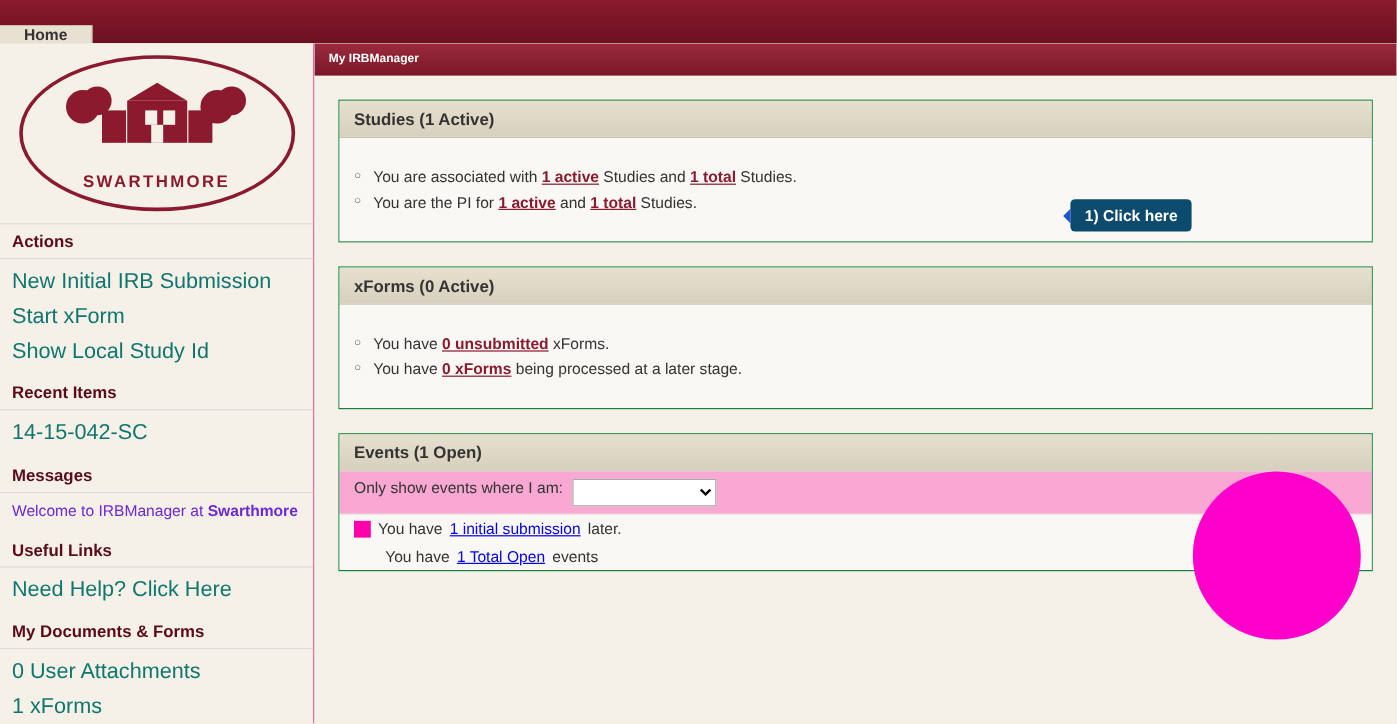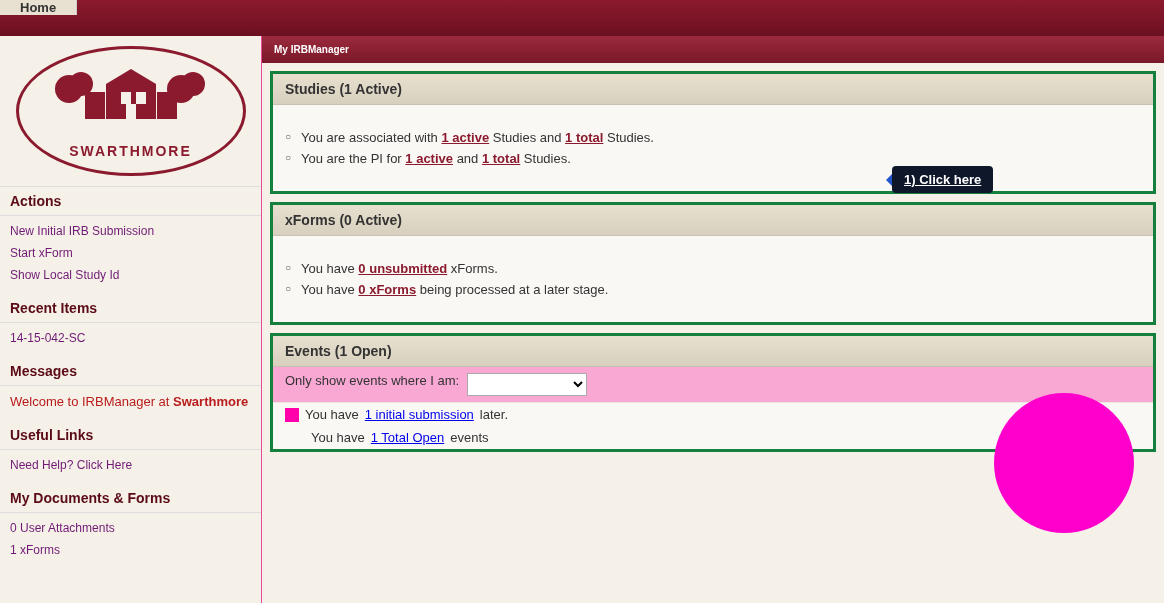--- a/index.html
+++ b/index.html
@@ -3,21 +3,21 @@
   <meta charset="utf-8">
   <style>
     * { margin: 0; padding: 0; box-sizing: border-box; }
     body { font-family: Arial, sans-serif; font-size: 13px; background: #f0ebe0; width: 1164px; height: 603px; overflow: hidden; display: flex; flex-direction: column; }
 
     
     .top-nav {
       background: linear-gradient(to bottom, #8b1a2e, #6b1020);
       height: 36px;
       display: flex;
-      align-items: flex-start;
+      align-items: flex-end;
     }
     .nav-tab {
       background: #e8e0d0;
       color: #333;
       padding: 0 20px;
       display: flex;
       align-items: center;
       font-size: 13px;
       font-weight: bold;
       border-right: 1px solid #ccc;
@@ -77,36 +77,36 @@
     .logo-text {
       font-size: 14px;
       font-weight: bold;
       color: #8b1a2e;
       letter-spacing: 2px;
       margin-top: 4px;
     }
 
     .sidebar-link {
       display: block;
-      color: #701a75;
+      color: #0f766e;
       text-decoration: none;
       padding: 4px 10px;
-      font-size: 12px;
+      font-size: 18px;
     }
 
     .sidebar-divider {
       height: 1px;
       background: #ddd;
       margin: 4px 0;
     }
 
     .sidebar-text {
       padding: 4px 10px;
       font-size: 13px;
-      color: #b91c1c;
+      color: #6d28d9;
     }
 
     .sidebar-text strong {
       font-weight: bold;
     }
 
     
     .content-area {
       flex: 1;
       background: #f5f0e8;
@@ -116,23 +116,23 @@
 
     .page-title {
       background: linear-gradient(to bottom, #9b2a3e, #7a1828);
       color: white;
       font-weight: bold;
       font-size: 10px;
       padding: 8px 12px;
     }
 
     .section-box {
-      margin: 8px;
+      margin: 20px;
       background: white;
-      border: 3px solid #15803d;
+      border: 1px solid #15803d;
     }
 
     .section-header {
       background: linear-gradient(to bottom, #e8e0ce, #d8d0be);
       border-bottom: 1px solid #c8c0b0;
       padding: 7px 12px;
       font-weight: bold;
       font-size: 14px;
       color: #333;
     }
@@ -206,31 +206,30 @@
       width: 14px;
       height: 14px;
       background: #ff00aa;
       display: inline-block;
       flex-shrink: 0;
     }
 
     
     .click-here-bubble {
       position: absolute;
-      background: #0f172a;
+      background: #0c4a6e;
       color: white;
       font-weight: bold;
       font-size: 13px;
       padding: 6px 12px;
       border-radius: 4px;
       top: 130px;
       left: 630px;
       white-space: nowrap;
       z-index: 10;
-      text-decoration: underline;
     }
 
     .click-here-bubble::before {
       content: "";
       position: absolute;
       left: -12px;
       top: 50%;
       transform: translateY(-50%);
       border: 6px solid transparent;
       border-right-color: #2255cc;

